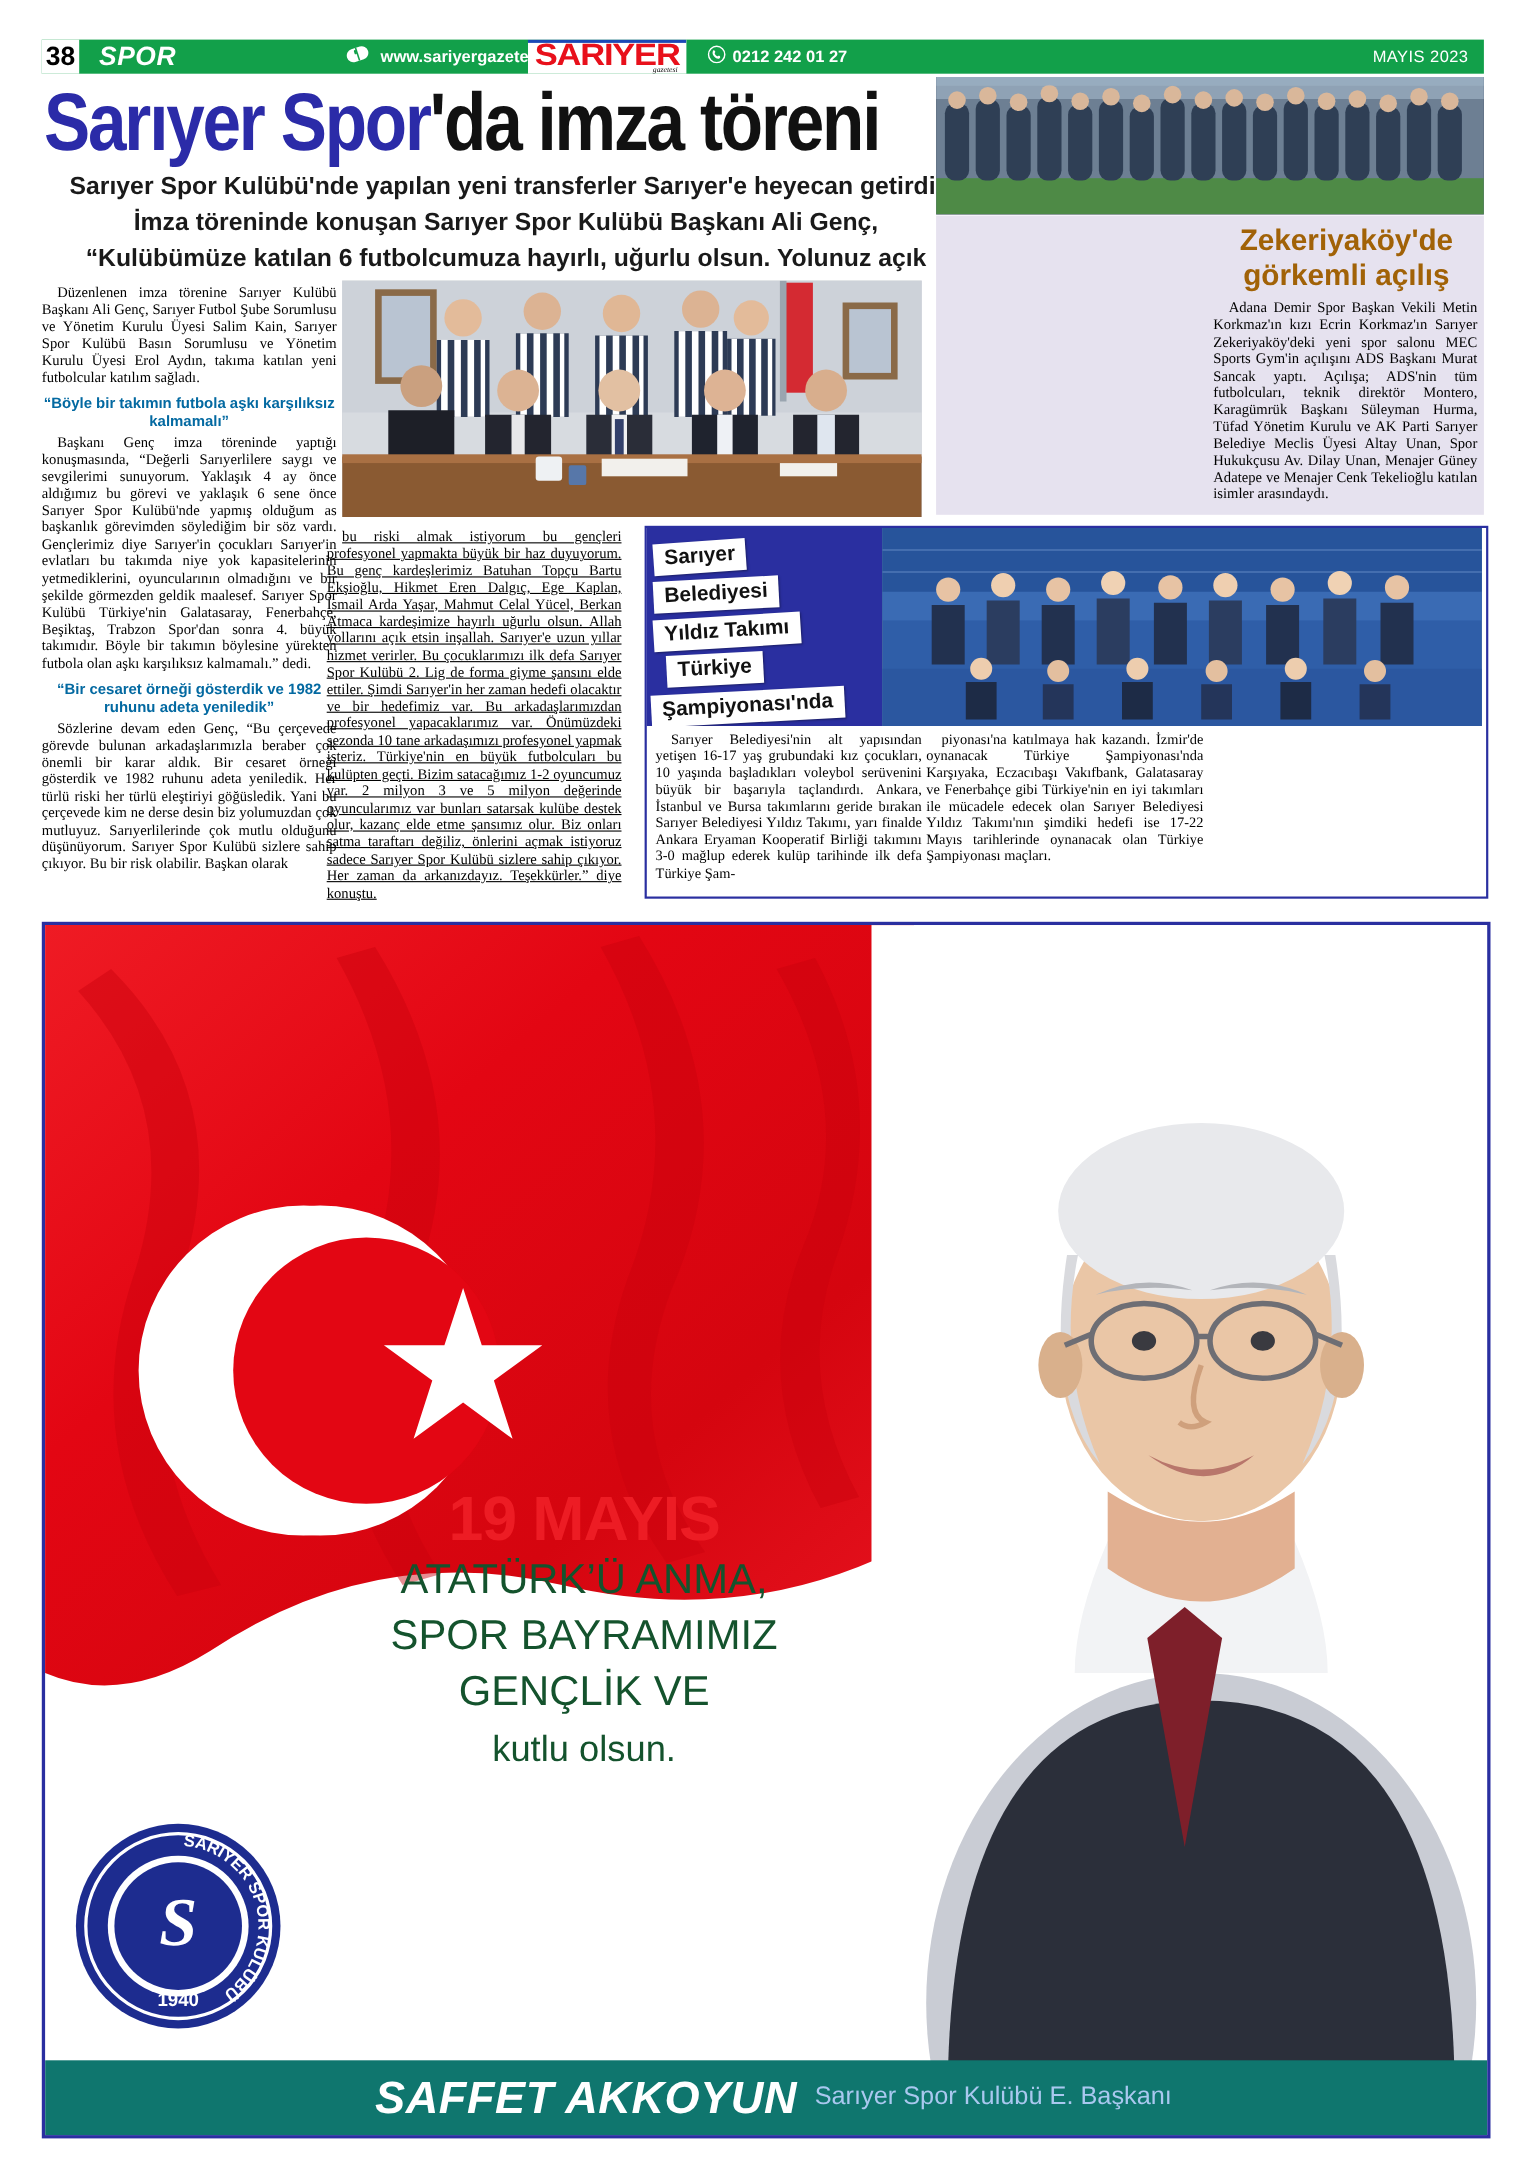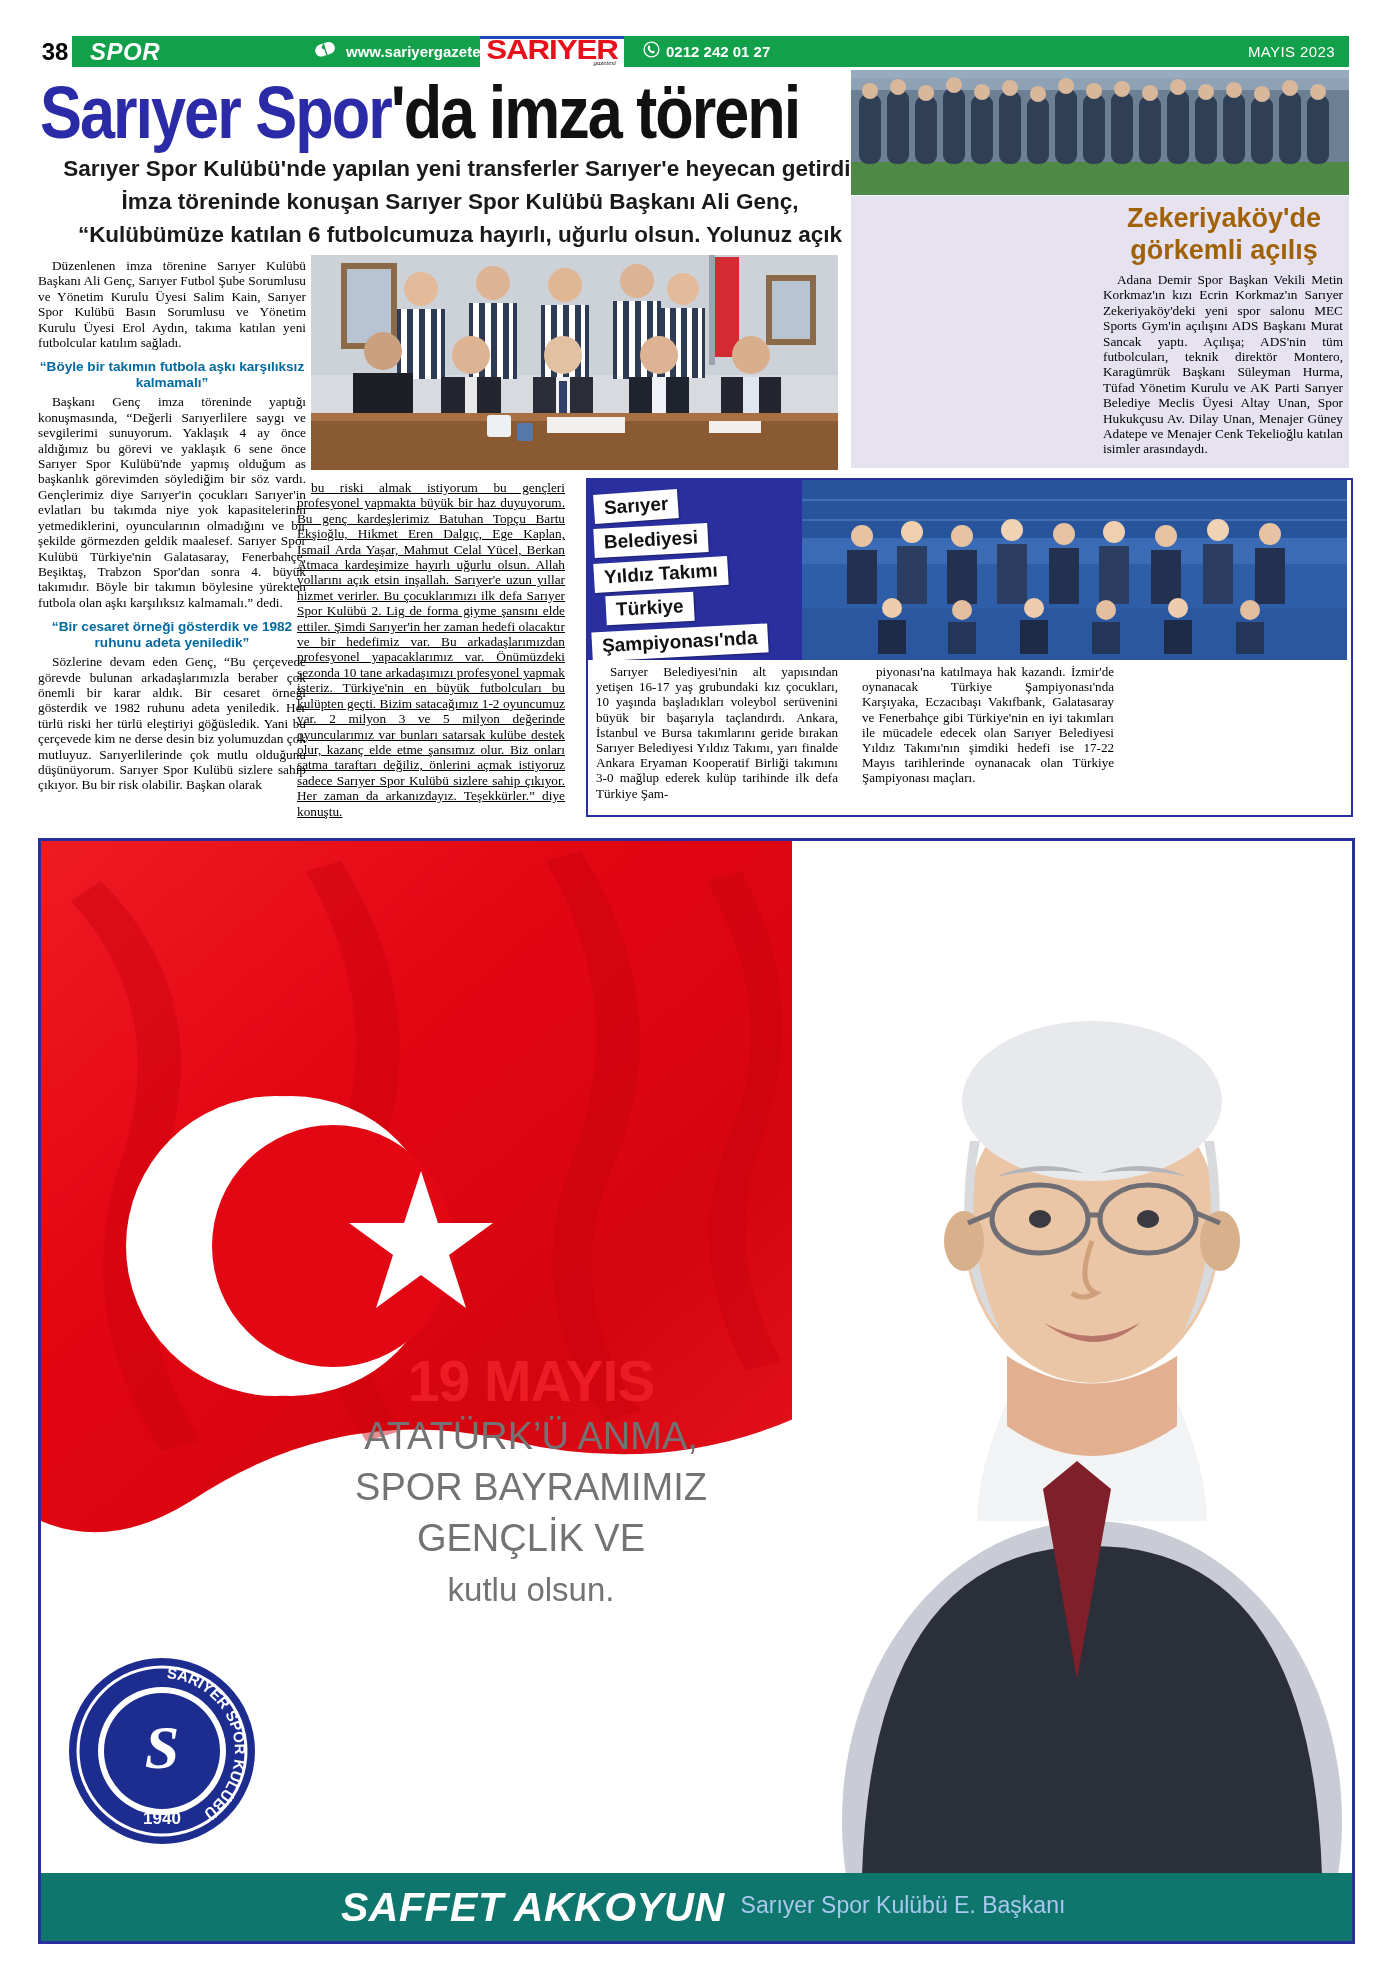--- a/index.html
+++ b/index.html
@@ -121,21 +121,21 @@
     width:214px;height:180px;background:#2a2fa0;position:relative;overflow:hidden;
   }
   .tilt-label{
     position:absolute;background:#fff;color:#111;
     font-family:"Liberation Sans",sans-serif;font-weight:bold;font-size:19px;
     padding:3px 10px 4px 10px;white-space:nowrap;
     box-shadow:1px 1px 2px rgba(0,0,0,.35);
   }
   .vbox-photo{flex:1;height:180px;overflow:hidden;background:#2b4f86;position:relative;}
   .vbox-cols{
-    position:absolute;left:0;top:184px;width:759px;height:148px;display:flex;gap:24px;
+    position:absolute;left:0;top:184px;width:759px;height:148px;display:flex;gap:4px;
     padding:0 8px;box-sizing:border-box;
   }
   .vcol{
     width:242px;font-family:"Liberation Serif",serif;font-size:13.1px;line-height:15.2px;
     text-align:justify;
   }
   .vcol p{margin:0;text-indent:14px;}
   .vcol.wide{width:252px;}
 
   
@@ -149,21 +149,21 @@
   }
   .ad-logo{position:absolute;left:26px;bottom:95px;width:190px;height:190px;}
   .ad-text{
     position:absolute;left:255px;top:510px;width:470px;text-align:center;
   }
   .ad-19{
     color:#ed1c24;font-family:"Liberation Sans",sans-serif;font-weight:bold;
     font-size:57px;line-height:60px;letter-spacing:-1px;
   }
   .ad-lines{
-    color:#737373;font-family:"Liberation Sans",sans-serif;font-size:38px;
+    color:#14532d;font-family:"Liberation Sans",sans-serif;font-size:38px;
     line-height:51px;font-weight:400;
   }
   .ad-lines .soft{font-size:33px;}
   .ad-bottombar{
     position:absolute;left:0;bottom:0;width:100%;height:68px;background:#0f766e;
     display:flex;align-items:center;
   }
   .ad-name{
     color:#fff;font-family:"Liberation Sans",sans-serif;font-weight:bold;font-style:italic;
     font-size:41px;letter-spacing:.5px;margin-left:300px;

